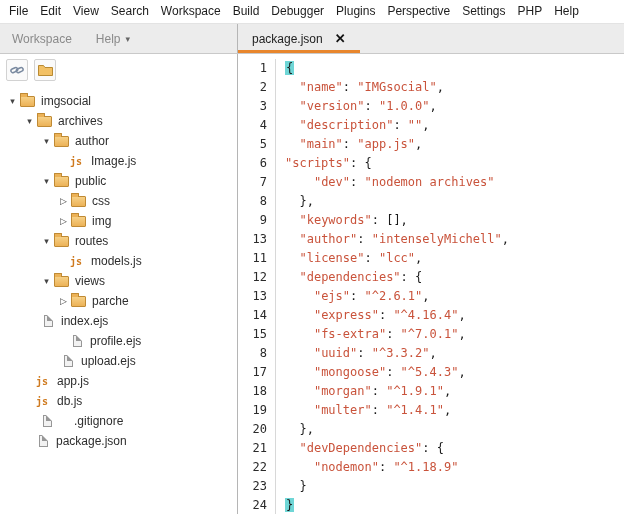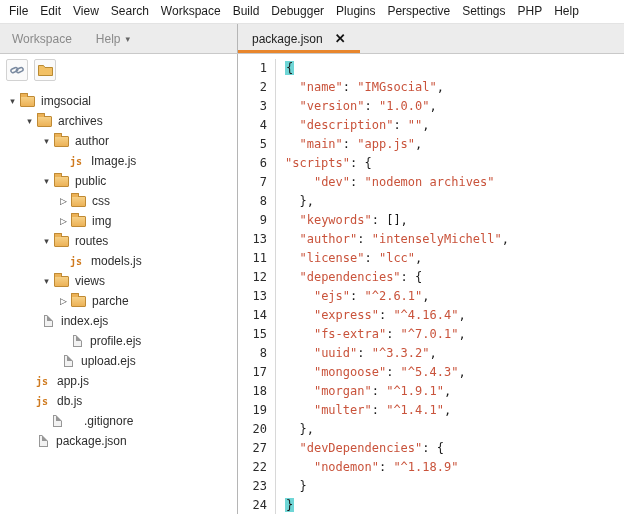--- a/index.html
+++ b/index.html
@@ -193,21 +193,21 @@
           <div class="trow" style="padding-left: 23px;">
             <span class="exp"></span>
             <span class="jsbadge">js</span>
             <span class="tlabel">app.js</span>
           </div>
           <div class="trow" style="padding-left: 23px;">
             <span class="exp"></span>
             <span class="jsbadge">js</span>
             <span class="tlabel">db.js</span>
           </div>
-          <div class="trow" style="padding-left: 23px; gap: 14px;">
+          <div class="trow" style="padding-left: 13px; gap: 14px;">
             <span class="exp"></span>
             <span class="fileicon"></span>
             <span class="tlabel">.gitignore</span>
           </div>
           <div class="trow" style="padding-left: 23px;">
             <span class="exp"></span>
             <span class="fileicon"></span>
             <span class="tlabel">package.json</span>
           </div>
         </div>
@@ -228,21 +228,21 @@
           <div class="cline"><span class="ln">11</span><span class="ctext">  <span class="str">"license"</span>: <span class="str">"lcc"</span>,</span></div>
           <div class="cline"><span class="ln">12</span><span class="ctext">  <span class="str">"dependencies"</span>: {</span></div>
           <div class="cline"><span class="ln">13</span><span class="ctext">    <span class="str">"ejs"</span>: <span class="str">"^2.6.1"</span>,</span></div>
           <div class="cline"><span class="ln">14</span><span class="ctext">    <span class="str">"express"</span>: <span class="str">"^4.16.4"</span>,</span></div>
           <div class="cline"><span class="ln">15</span><span class="ctext">    <span class="str">"fs-extra"</span>: <span class="str">"^7.0.1"</span>,</span></div>
           <div class="cline"><span class="ln">8</span><span class="ctext">    <span class="str">"uuid"</span>: <span class="str">"^3.3.2"</span>,</span></div>
           <div class="cline"><span class="ln">17</span><span class="ctext">    <span class="str">"mongoose"</span>: <span class="str">"^5.4.3"</span>,</span></div>
           <div class="cline"><span class="ln">18</span><span class="ctext">    <span class="str">"morgan"</span>: <span class="str">"^1.9.1"</span>,</span></div>
           <div class="cline"><span class="ln">19</span><span class="ctext">    <span class="str">"multer"</span>: <span class="str">"^1.4.1"</span>,</span></div>
           <div class="cline"><span class="ln">20</span><span class="ctext">  },</span></div>
-          <div class="cline"><span class="ln">27</span><span class="ctext">  <span class="str">"devDependencies"</span>: {</span></div>
+          <div class="cline"><span class="ln">21</span><span class="ctext">  <span class="str">"devDependencies"</span>: {</span></div>
           <div class="cline"><span class="ln">22</span><span class="ctext">    <span class="str">"nodemon"</span>: <span class="str">"^1.18.9"</span></span></div>
           <div class="cline"><span class="ln">23</span><span class="ctext">  }</span></div>
           <div class="cline"><span class="ln">24</span><span class="ctext bracehl"><span class="hlchar">}</span></span></div>
         </div>
     </div>
 
   </div>
 </div>
 
 </body></html>

